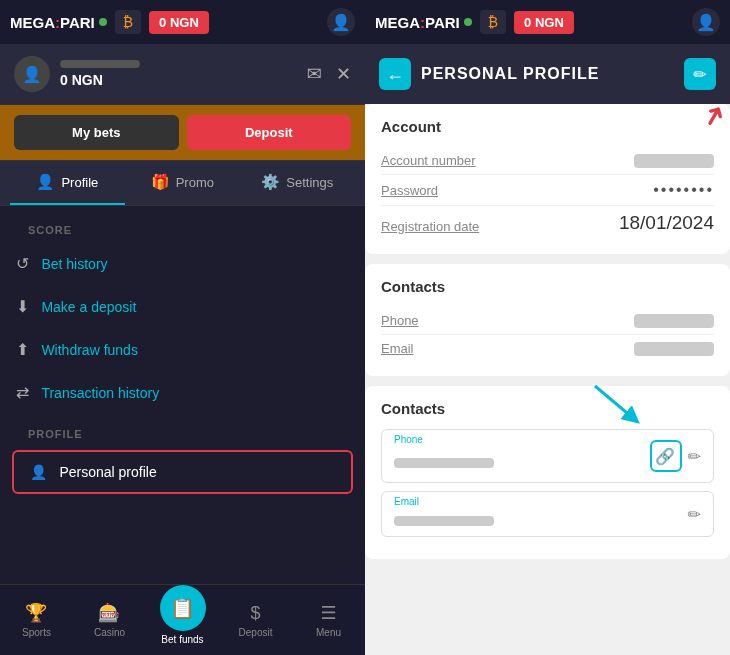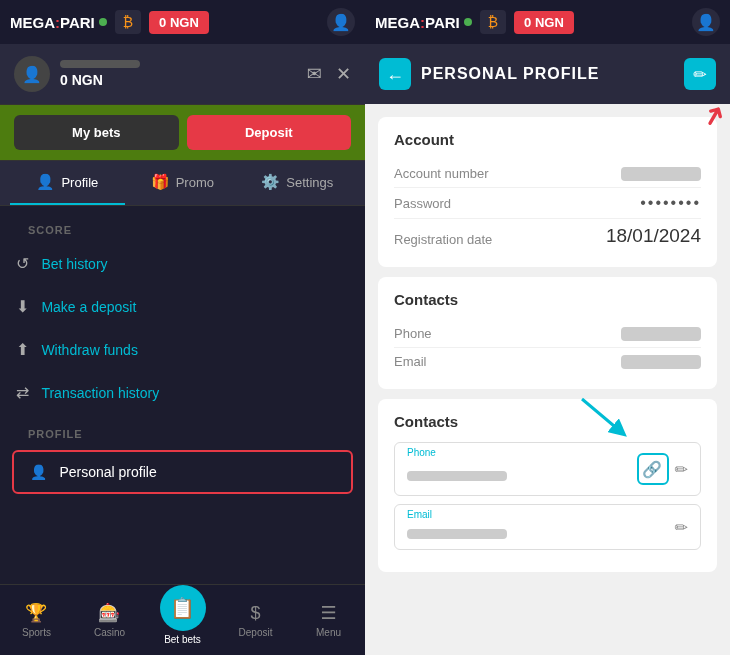--- a/index.html
+++ b/index.html
@@ -123,21 +123,21 @@
       cursor: pointer;
       background: none;
       border: none;
     }
 
     
     .action-buttons {
       display: flex;
       gap: 8px;
       padding: 10px 14px;
-      background: #4d7c0f;
+      background: #a16207;
       border-bottom: 1px solid #333;
     }
     .btn-mybets {
       flex: 1;
       background: #333;
       color: #fff;
       border: none;
       border-radius: 6px;
       padding: 10px;
       font-size: 13px;
@@ -312,21 +312,21 @@
       display: flex; align-items: center; justify-content: center;
       color: #fff;
       font-size: 16px;
       cursor: pointer;
     }
 
     
     .profile-content {
       flex: 1;
       overflow-y: auto;
-      padding: 13px;
+      padding: 0;
       background: #f0f0f0;
     }
 
     .card {
       background: #fff;
       border-radius: 8px;
       padding: 14px 16px;
       margin-bottom: 10px;
     }
     .card-title {
@@ -339,20 +339,21 @@
       display: flex;
       justify-content: space-between;
       align-items: center;
       padding: 6px 0;
       border-bottom: 1px solid #f0f0f0;
     }
     .info-row:last-child { border-bottom: none; align-items: flex-end; }
     .info-label {
       color: #888;
       font-size: 13px;
+      text-decoration: underline;
     }
     .info-value {
       color: #333;
       font-size: 19px;
       font-weight: 500;
     }
     .info-value.blurred {
       background: #ccc;
       color: transparent;
       border-radius: 4px;
@@ -519,21 +520,21 @@
       <span>Sports</span>
     </div>
     <div class="bottom-nav-item">
       <span class="nav-icon">🎰</span>
       <span>Casino</span>
     </div>
     <div class="bottom-nav-item active">
       <div class="betslip-btn">
         <span>📋</span>
       </div>
-      <span>Bet bets</span>
+      <span>Bet funds</span>
     </div>
     <div class="bottom-nav-item">
       <span class="nav-icon">$</span>
       <span>Deposit</span>
     </div>
     <div class="bottom-nav-item">
       <span class="nav-icon">☰</span>
       <span>Menu</span>
     </div>
   </div>

